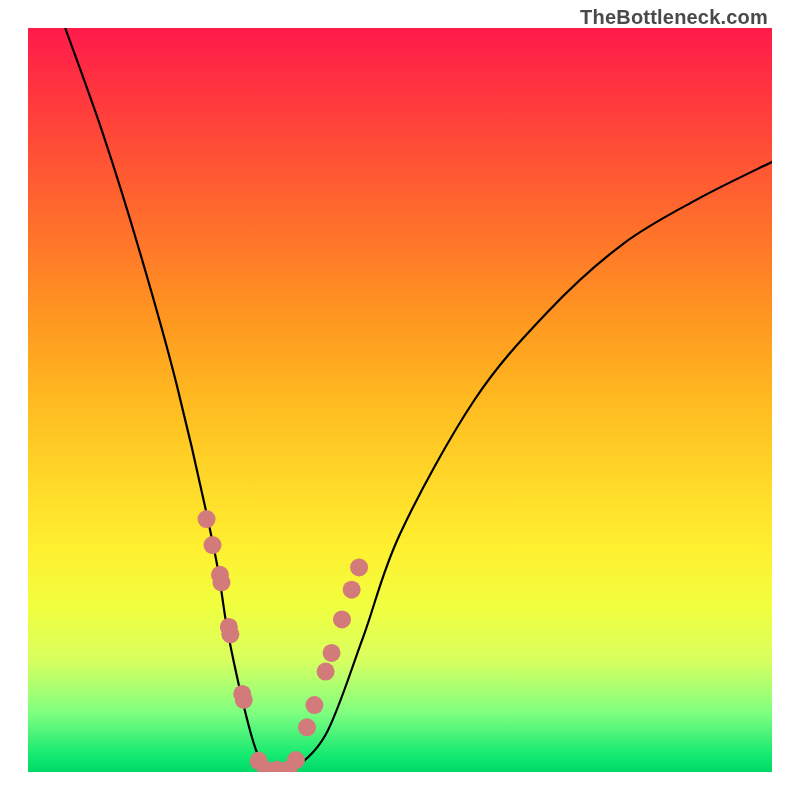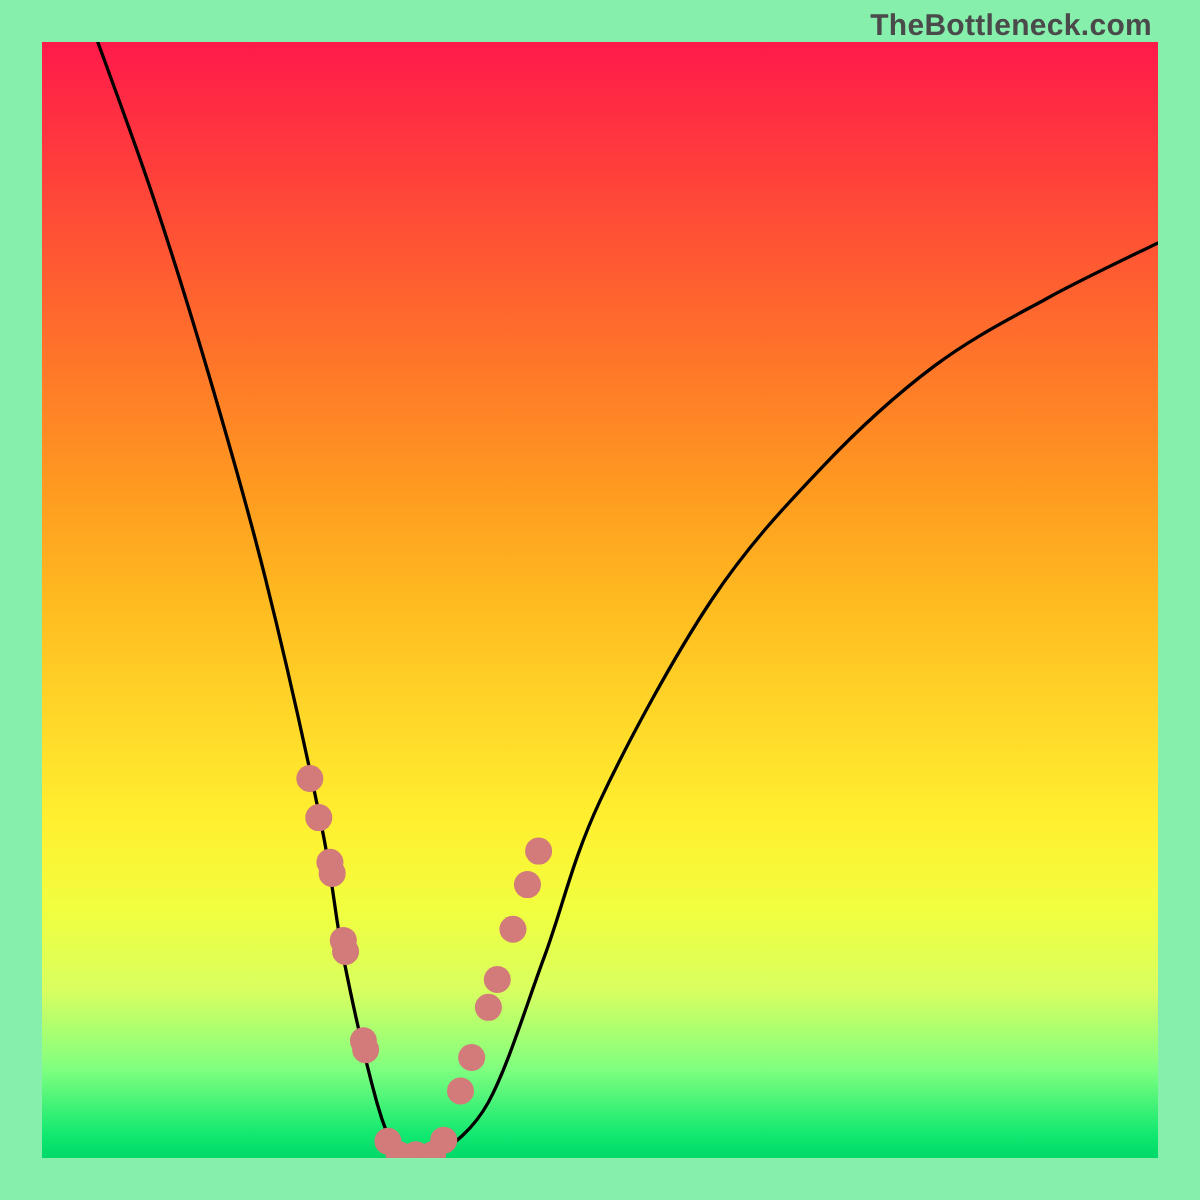--- a/index.html
+++ b/index.html
@@ -1,21 +1,21 @@
 <!DOCTYPE html>
 <html><head>
 <meta charset="utf-8">
 <style>
   * { margin: 0; padding: 0; box-sizing: border-box; }
   html, body { width: 800px; height: 800px; overflow: hidden; background: #000; }
   .frame {
     position: absolute;
     top: 0; left: 0;
     width: 800px; height: 800px;
-    background: #86efac;
+    background: #ffffff;
   }
   .plot-area {
     position: absolute;
     top: 28px;
     left: 28px;
     width: 744px;
     height: 744px;
     overflow: hidden;
   }
   .gradient-bg {

